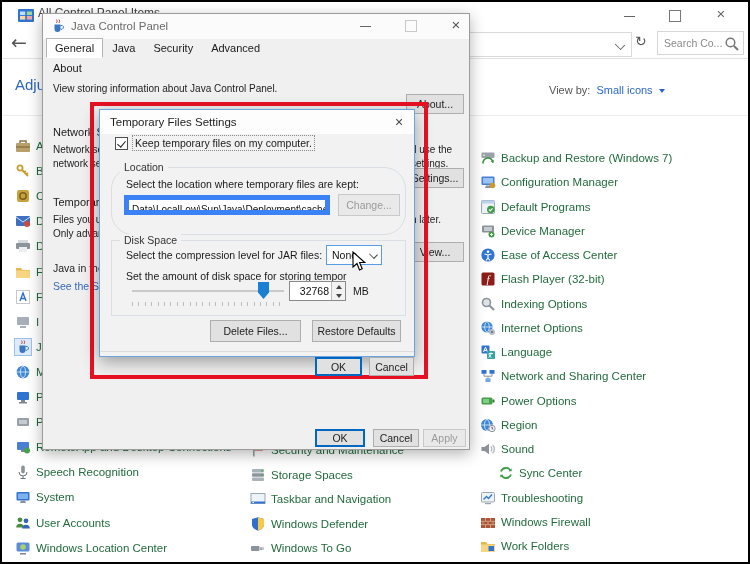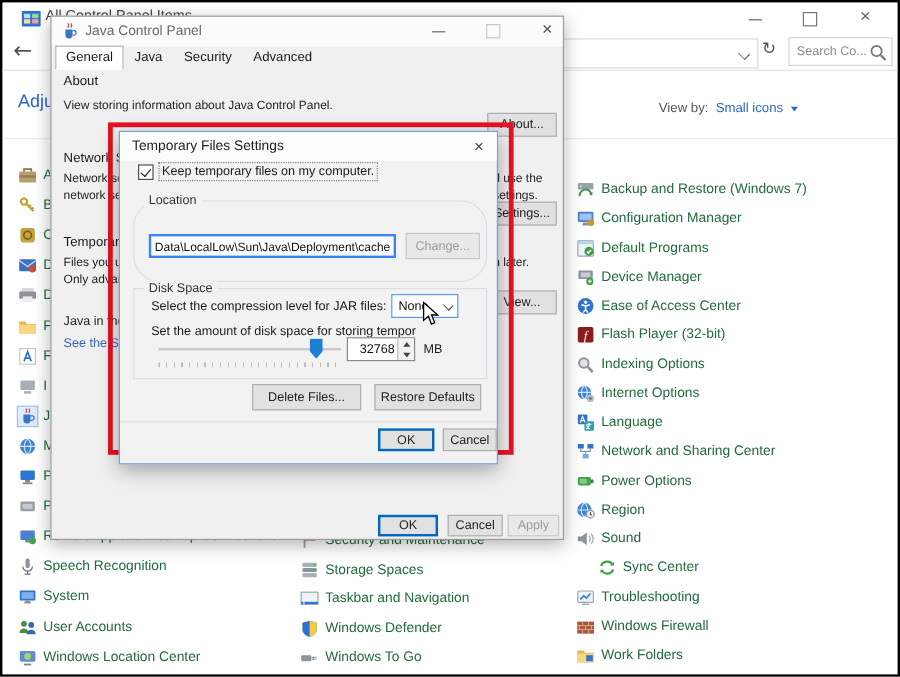--- a/index.html
+++ b/index.html
@@ -76,37 +76,37 @@
   .wbtn{position:absolute;background:#e1e1e1;border:1px solid #aeaeae;font-size:10.5px;color:#222;
         display:flex;align-items:center;justify-content:center;box-sizing:border-box;}
   .wbtn.def{border:2px solid #0067c0;}
   .wbtn.dis{color:#9b9b9b;background:#e9e9e9;border-color:#c9c9c9;}
 
   
   .red{position:absolute;left:88px;top:100px;width:338px;height:277px;border:4px solid #e81123;
        box-sizing:border-box;z-index:8;}
 
   
-  .dlg{position:absolute;left:97px;top:107px;width:316px;height:278px;background:#f2f2f2;
+  .dlg{position:absolute;left:97px;top:107px;width:316px;height:248px;background:#f2f2f2;
        border:1px solid #6ba4de;box-shadow:0 5px 16px rgba(0,0,0,.35);z-index:9;box-sizing:border-box;}
   #dlg-titlebar{position:absolute;left:0;top:0;right:0;height:24px;background:#fdfdfd;}
   #dlg-title{position:absolute;left:10px;top:6px;font-size:11.5px;color:#222;}
   #dlg-close{position:absolute;left:288px;top:3px;width:22px;height:19px;font-size:14px;color:#444;
              text-align:center;line-height:19px;}
   #dlg-cb{position:absolute;left:15px;top:27px;width:13px;height:13px;background:#fff;border:1px solid #4f4f4f;
           box-sizing:border-box;}
   #dlg-cb::after{content:"";position:absolute;left:2.5px;top:0.5px;width:4px;height:7px;
           border-right:1.8px solid #1f1f1f;border-bottom:1.8px solid #1f1f1f;transform:rotate(40deg);}
   #dlg-cb-label{position:absolute;left:33px;top:26px;font-size:10.5px;color:#1a1a1a;
           outline:1px dotted #888;padding:1px 2px;}
   .grp{position:absolute;border:1px solid #d9dfe4;}
   .grp-cap{position:absolute;top:-7px;left:8px;background:#f2f2f2;padding:0 4px;font-size:10.5px;color:#333;}
   #grp-loc{left:11px;top:57px;width:293px;height:66px;border-radius:22px;}
   #loc-label{position:absolute;left:14px;top:10px;font-size:10.5px;color:#1a1a1a;}
-  #loc-input{position:absolute;left:12px;top:27px;width:206px;height:20px;background:#fff;border:2px solid #3b82f6;
+  #loc-input{position:absolute;left:12px;top:27px;width:206px;height:20px;background:#fff;border:5px solid #3b82f6;
              font-size:10px;line-height:20px;padding:0 3px;white-space:nowrap;overflow:hidden;box-sizing:border-box;color:#111;}
   #loc-change{left:226px;top:26px;width:62px;height:22px;}
   #grp-disk{left:11px;top:130px;width:293px;height:74px;}
   #disk-comp-label{position:absolute;left:14px;top:8px;font-size:10.5px;color:#1a1a1a;}
   #disk-dd{position:absolute;left:214px;top:4px;width:56px;height:20px;background:#fff;border:1px solid #569de5;
            font-size:10.5px;color:#111;box-sizing:border-box;display:flex;align-items:center;padding-left:5px;}
   #disk-dd .ddchev{position:absolute;right:4px;top:5px;width:6px;height:6px;border-right:1.3px solid #444;
            border-bottom:1.3px solid #444;transform:rotate(45deg) scale(1,.8);}
   #disk-amt-label{position:absolute;left:14px;top:29px;font-size:10.5px;color:#1a1a1a;}
   #slider-track{position:absolute;left:20px;top:49px;width:152px;height:2px;background:#c9c9c9;}
@@ -538,20 +538,21 @@
   <div class="dlg">
     <div id="dlg-titlebar"></div>
     <div id="dlg-title">Temporary Files Settings</div>
     <div id="dlg-close">×</div>
 
     <div id="dlg-cb"></div>
     <div id="dlg-cb-label">Keep temporary files on my computer.</div>
 
     <div class="grp" id="grp-loc">
       <span class="grp-cap">Location</span>
+      <div id="loc-label">Select the location where temporary files are kept:</div>
       <div id="loc-input">Data\LocalLow\Sun\Java\Deployment\cache</div>
       <div class="wbtn dis" id="loc-change">Change...</div>
     </div>
 
     <div class="grp" id="grp-disk">
       <span class="grp-cap">Disk Space</span>
       <div id="disk-comp-label">Select the compression level for JAR files:</div>
       <div id="disk-dd">
         <span>None</span>
         <span class="ddchev"></span>

